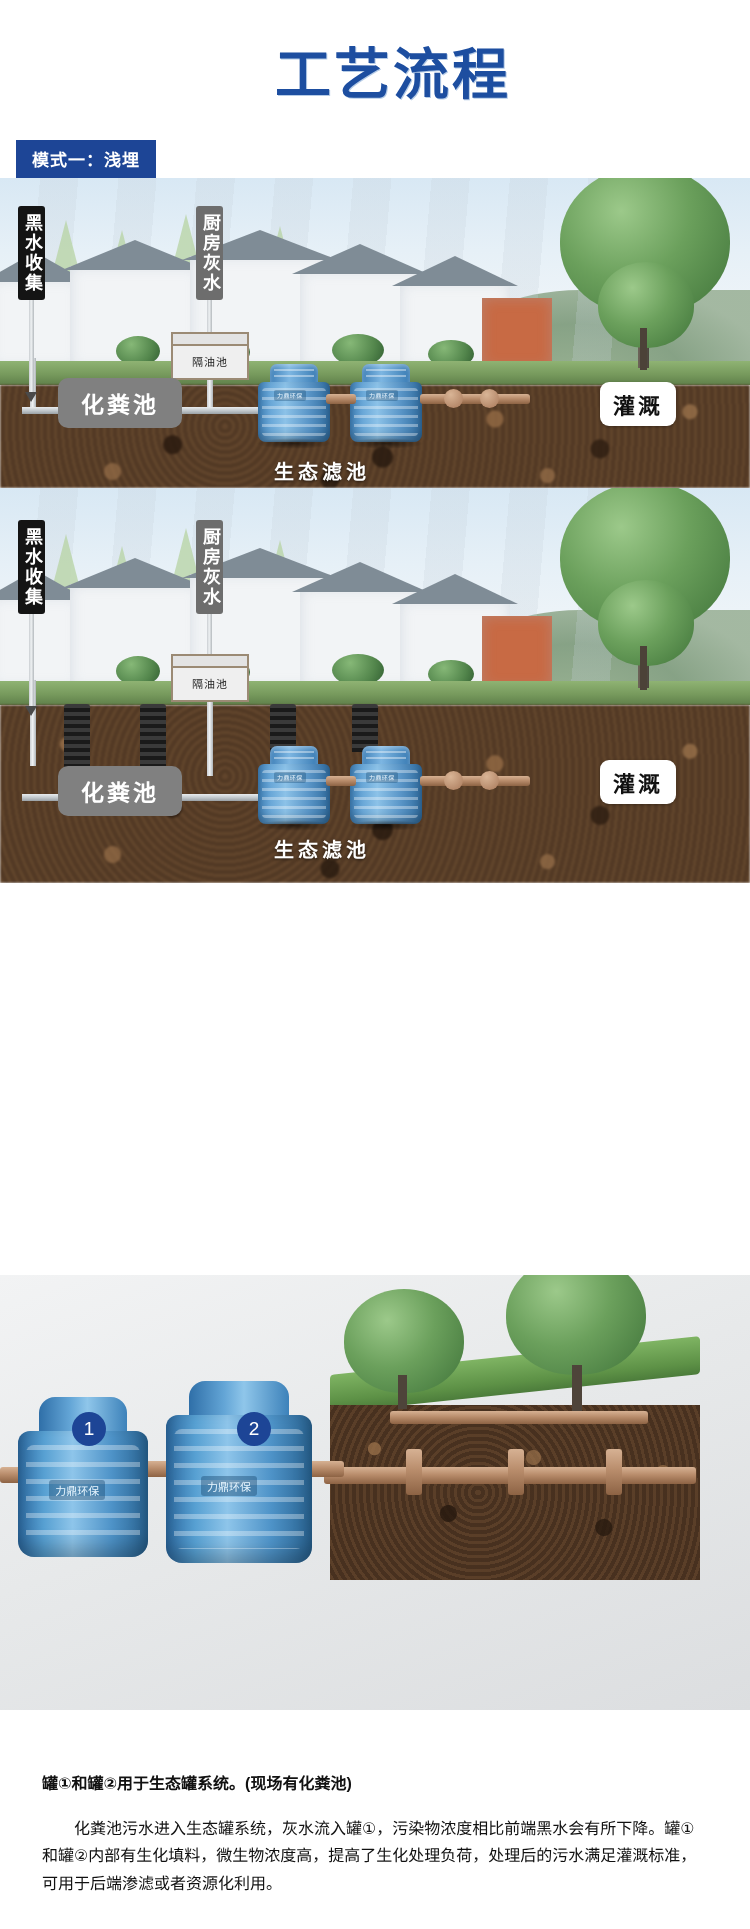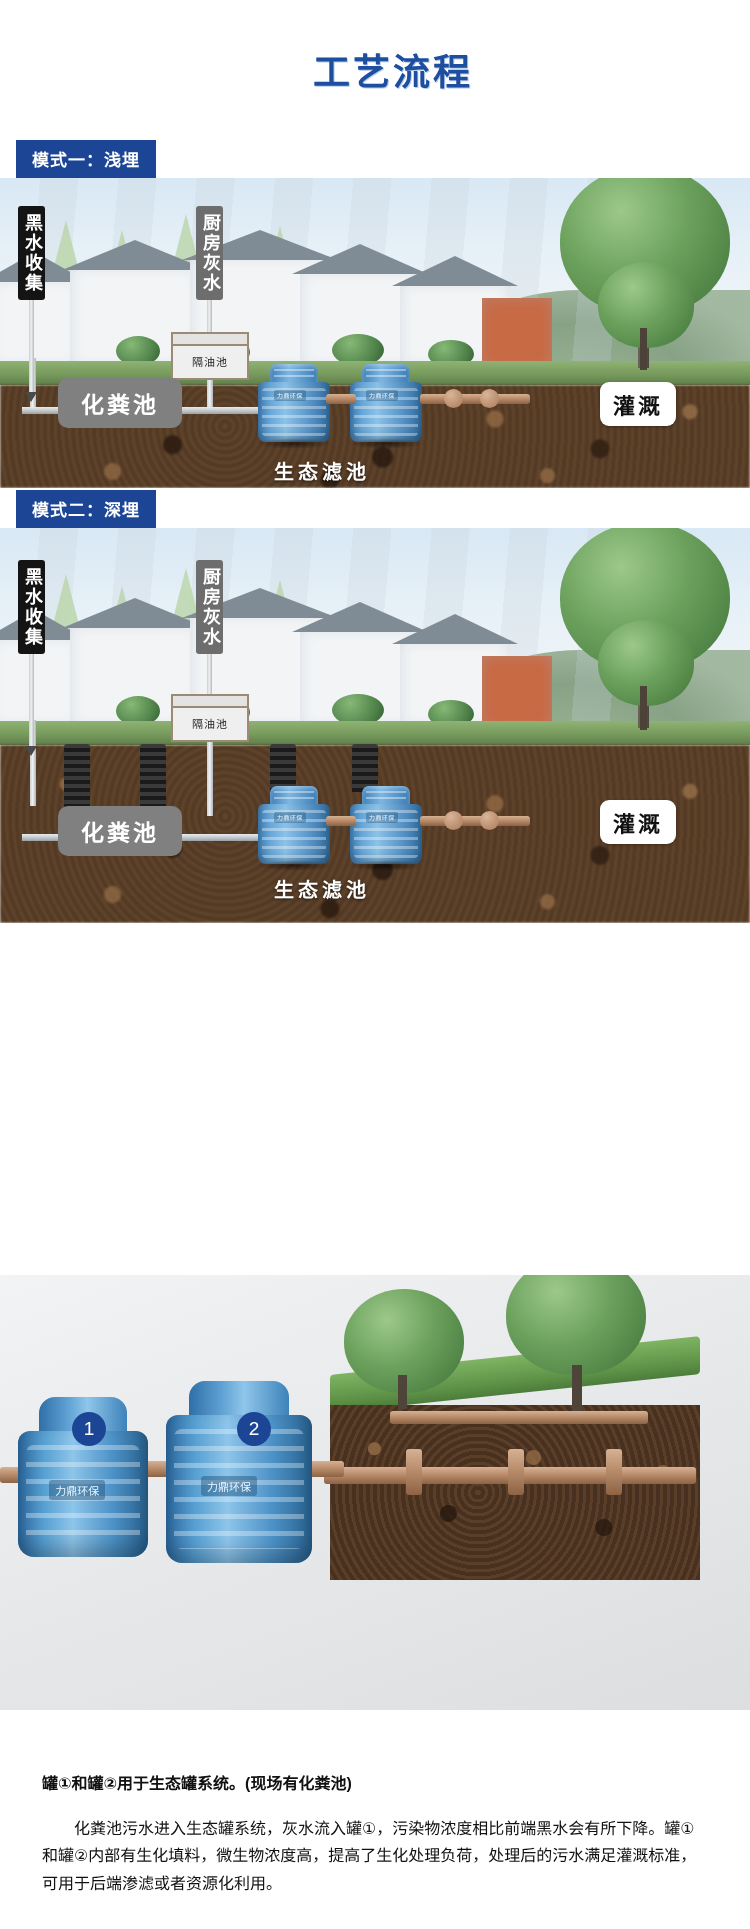--- a/index.html
+++ b/index.html
@@ -7,21 +7,21 @@
   html, body {
     width: 750px;
     background: #ffffff;
     font-family: "Liberation Sans", "DejaVu Sans", sans-serif;
   }
   .page { position: relative; width: 750px; height: 1929px; overflow: hidden; background:#fff; }
 
   
   .title-wrap { height: 138px; display:flex; align-items:center; justify-content:center; }
   .title {
-    font-size: 37px; font-weight: bold; letter-spacing: 3px;
+    font-size: 56px; font-weight: bold; letter-spacing: 3px;
     color: #1d4ea0; font-family: "Liberation Sans", "DejaVu Sans", sans-serif;
     text-shadow: 1px 1px 0 rgba(120,160,210,.55);
     margin-left: 36px;
   }
 
   
   .mode-badge {
     display:inline-block; background:#1d4596; color:#ffffff;
     font-size: 17px; font-weight: bold; letter-spacing:1px;
     padding: 6px 16px 7px 16px; margin-left: 16px;
@@ -361,23 +361,20 @@
     <div class="pipe-brown" style="left:326px; top:216px; width:30px; height:10px;"></div>
     <div class="pipe-brown" style="left:420px; top:216px; width:110px; height:10px;"></div>
     <div class="pipe-node" style="left:444px; top:211px; width:19px; height:19px;"></div>
     <div class="pipe-node" style="left:480px; top:211px; width:19px; height:19px;"></div>
 
     <div class="irrigation" style="left:600px; top:204px;">灌溉</div>
 
     <div class="eco-caption" style="left:274px; top:278px;">生态滤池</div>
   </div>
 
-  <div class="badge-row">
-    <span class="mode-badge">模式二：深埋</span>
-  </div>
 
   <div class="scene scene-2">
     <div class="sky"></div>
     <div class="hills"></div>
 
     <div class="houses">
       <div class="conifer" style="left:48px; top:46px;"></div>
       <div class="conifer" style="left:104px; top:58px;"></div>
       <div class="conifer" style="left:168px; top:40px;"></div>
       <div class="conifer" style="left:262px; top:52px;"></div>

